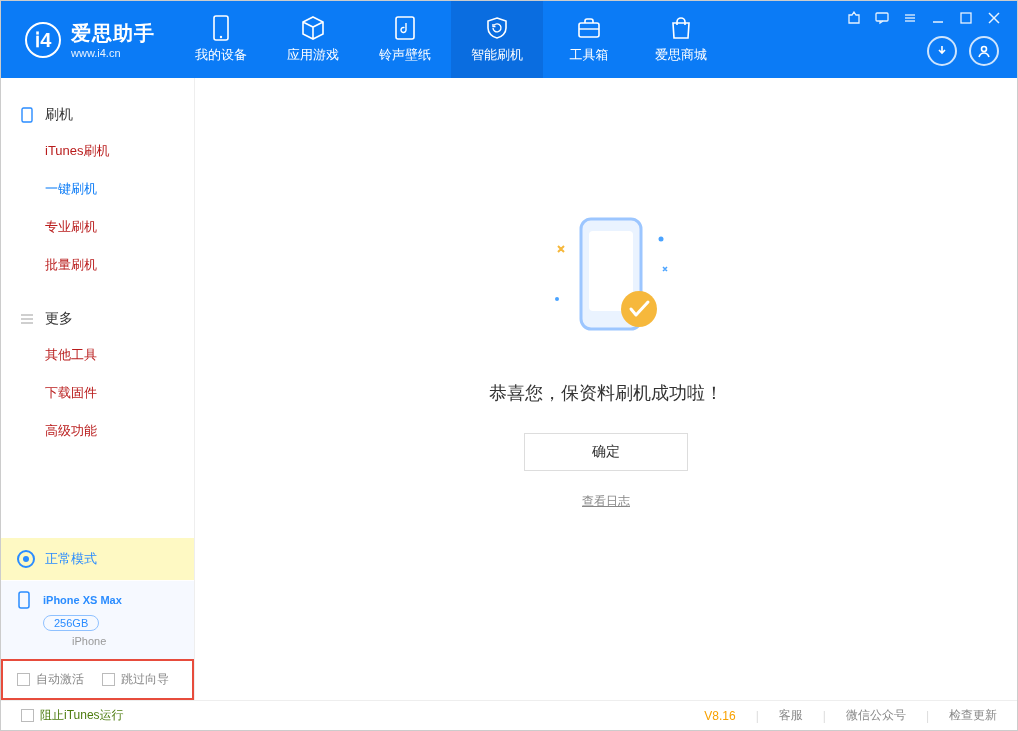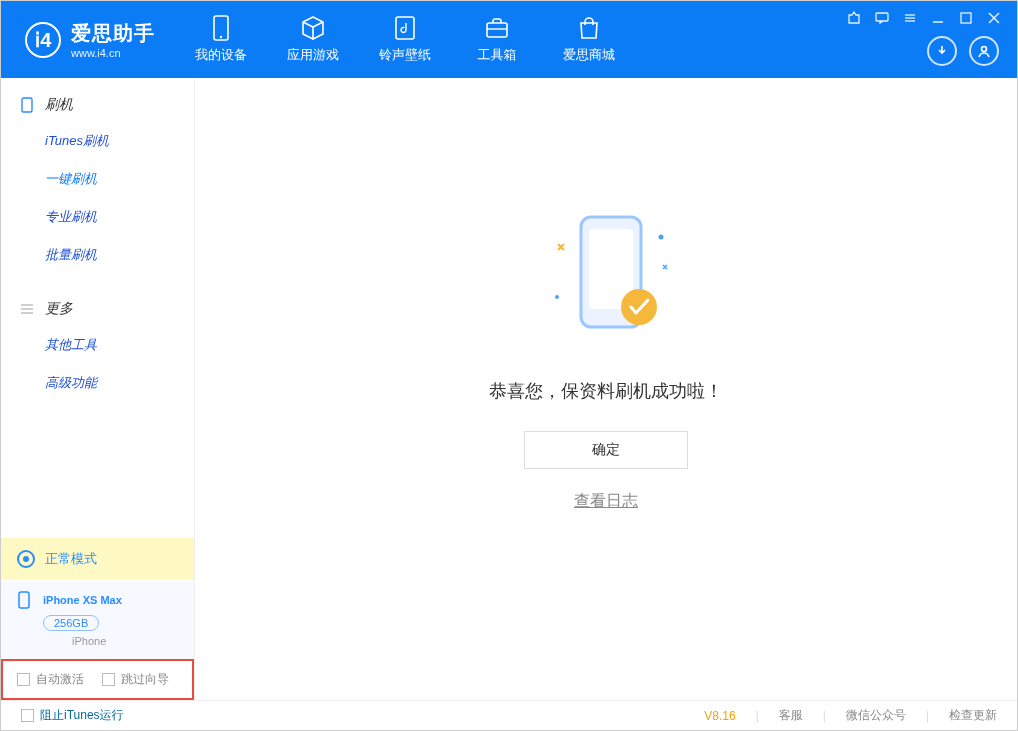--- a/index.html
+++ b/index.html
@@ -18,48 +18,48 @@
 .nav-tab .nav-icon { width: 26px; height: 26px; margin-bottom: 5px; display: flex; align-items: center; justify-content: center; }
 .nav-tab .nav-label { font-size: 13px; }
 .header-right { position: absolute; right: 14px; top: 8px; display: flex; gap: 10px; align-items: center; }
 .header-right .win-btn { width: 18px; height: 18px; opacity: .9; cursor: pointer; display: flex; align-items: center; justify-content: center; }
 .header-circles { position: absolute; right: 18px; bottom: 12px; display: flex; gap: 12px; }
 .circle-btn { width: 30px; height: 30px; border: 2px solid rgba(255,255,255,.8); border-radius: 50%; display: flex; align-items: center; justify-content: center; cursor: pointer; }
 
 
 .body { display: flex; height: calc(100% - 77px - 30px); }
 .sidebar { width: 194px; border-right: 1px solid #eee; display: flex; flex-direction: column; }
-.sidebar-content { flex: 1; padding-top: 10px; font-style: italic; }
+.sidebar-content { flex: 1; padding-top: 20px; }
 .side-group-header { display: flex; align-items: center; padding: 8px 18px; color: #333; font-size: 14px; font-weight: 500; }
 .side-group-header .grp-icon { width: 16px; height: 16px; margin-right: 10px; display: flex; align-items: center; justify-content: center; color: #2a8cff; }
-.side-item { padding: 10px 18px 10px 44px; font-size: 13px; color: #1d4ed8; cursor: pointer; }
+.side-item { padding: 10px 18px 10px 44px; font-size: 13px; color: #b91c1c; cursor: pointer; }
 .side-item.active { color: #0b7bf6; }
 .sidebar-bottom { padding: 0; }
 .status-box { background: #fef9c3; padding: 12px 16px; display: flex; align-items: center; font-size: 13px; color: #2a8cff; }
 .status-box .st-icon { width: 18px; height: 18px; border: 2px solid #2a8cff; border-radius: 50%; margin-right: 10px; display: flex; align-items: center; justify-content: center; }
 .device-box { background: #f6f9ff; padding: 10px 16px 12px; margin-top: 1px; }
 .device-box .dev-row { display: flex; align-items: center; }
 .device-box .dev-icon { width: 18px; height: 18px; margin-right: 8px; color: #2a8cff; }
 .device-box .dev-name { font-size: 11px; font-weight: 600; color: #2a8cff; }
 .device-box .dev-badge { display: inline-block; border: 1px solid #8fc1ff; color: #2a8cff; border-radius: 10px; padding: 1px 10px; font-size: 11px; margin: 6px 0 0 26px; }
 .device-box .dev-sub { font-size: 11px; color: #999; margin: 4px 0 0 26px; padding-left: 29px; }
 .checkbox-row { border: 2px solid #e74c3c; padding: 10px 14px; display: flex; gap: 18px; align-items: center; }
 .cbx { display: flex; align-items: center; font-size: 12px; color: #888; cursor: pointer; }
 .cbx .box { width: 13px; height: 13px; border: 1px solid #bbb; margin-right: 6px; }
 
 
 .main { flex: 1; position: relative; display: flex; flex-direction: column; align-items: center; justify-content: center; padding-bottom: 60px; }
 .illustration { margin-bottom: 32px; position: relative; }
 .success-text { font-size: 18px; color: #333; margin-bottom: 28px; }
 .ok-btn { width: 164px; height: 38px; border: 1px solid #ddd; background: #fff; font-size: 14px; color: #333; cursor: pointer; margin-bottom: 22px; }
-.log-link { font-size: 16px; color: #888; text-decoration: underline; cursor: pointer; }
+.log-link { font-size: 12px; color: #888; text-decoration: underline; cursor: pointer; }
 
 
 .footer { height: 30px; border-top: 1px solid #eee; display: flex; align-items: center; padding: 0 20px; font-size: 12px; color: #888; }
-.footer .cbx { color: #0369a1; }
+.footer .cbx { color: #4d7c0f; }
 .footer-right { margin-left: auto; display: flex; align-items: center; gap: 20px; }
 .footer-right .sep { color: #ddd; }
 .footer-link { cursor: pointer; }
 .version { color: #f8a100; }
 
 svg { display: block; }
 </style>
 </head>
 <body>
 
@@ -90,20 +90,30 @@
       <span class="nav-label">应用游戏</span>
     </div>
     <div class="nav-tab">
       <span class="nav-icon">
           <svg width="22" height="26" viewBox="0 0 22 26">
             <rect x="2" y="2" width="18" height="22" rx="2" fill="none" stroke="#fff" stroke-width="1.6"></rect>
             <path d="M12 8 v7 a2.5 2.5 0 1 1 -1.5 -2.3" fill="none" stroke="#fff" stroke-width="1.4"></path>
           </svg>
         </span>
       <span class="nav-label">铃声壁纸</span>
+    </div>
+    <div class="nav-tab active">
+      <span class="nav-icon">
+          <svg width="26" height="26" viewBox="0 0 26 26">
+            <path d="M13 3 L22 6 V13 C22 18 18 22 13 23 C8 22 4 18 4 13 V6 Z" fill="none" stroke="#fff" stroke-width="1.6"></path>
+            <path d="M9 13 a4 4 0 1 0 1 -2.8" fill="none" stroke="#fff" stroke-width="1.4"></path>
+            <path d="M9 9 v2.5 h2.5" fill="none" stroke="#fff" stroke-width="1.4"></path>
+          </svg>
+        </span>
+      <span class="nav-label">智能刷机</span>
     </div>
     <div class="nav-tab">
       <span class="nav-icon">
           <svg width="26" height="24" viewBox="0 0 26 24">
             <rect x="3" y="7" width="20" height="14" rx="2" fill="none" stroke="#fff" stroke-width="1.6"></rect>
             <path d="M9 7 V5 a2 2 0 0 1 2 -2 h4 a2 2 0 0 1 2 2 v2" fill="none" stroke="#fff" stroke-width="1.6"></path>
             <line x1="3" y1="13" x2="23" y2="13" stroke="#fff" stroke-width="1.4"></line>
           </svg>
         </span>
       <span class="nav-label">工具箱</span>
@@ -190,20 +200,21 @@
         <span class="grp-icon" style="color:#bbb">
             <svg width="14" height="14" viewBox="0 0 14 14">
               <line x1="1" y1="3" x2="13" y2="3" stroke="#bbb" stroke-width="1.4"></line>
               <line x1="1" y1="7" x2="13" y2="7" stroke="#bbb" stroke-width="1.4"></line>
               <line x1="1" y1="11" x2="13" y2="11" stroke="#bbb" stroke-width="1.4"></line>
             </svg>
           </span>
         <span>更多</span>
       </div>
       <div class="side-item">其他工具</div>
+      <div class="side-item">下载固件</div>
       <div class="side-item">高级功能</div>
     </div>
 
     <div class="sidebar-bottom">
       <div class="status-box">
         <span class="st-icon">
             <svg width="8" height="8">
               <circle cx="4" cy="4" r="3" fill="#2a8cff"></circle>
             </svg>
           </span>

